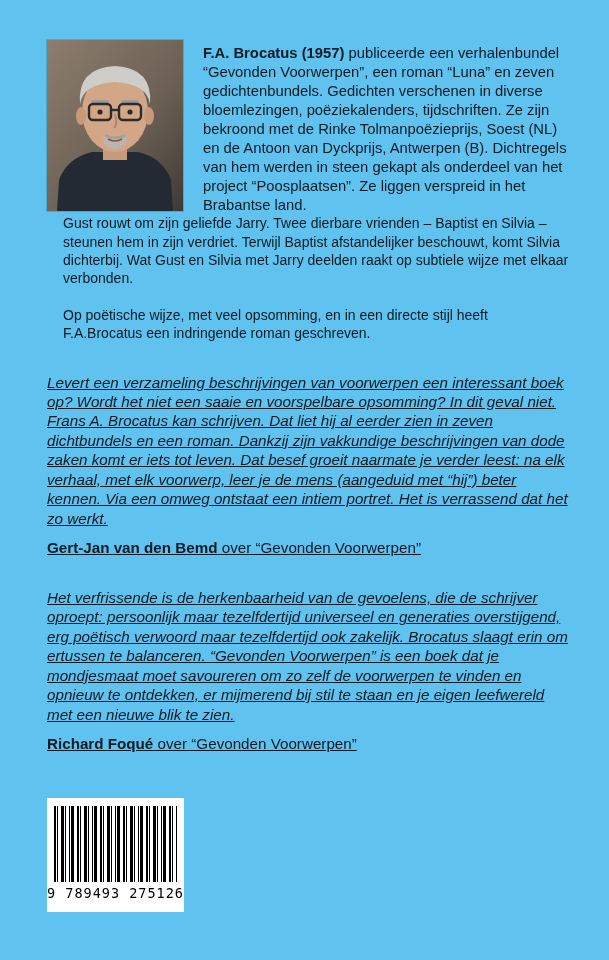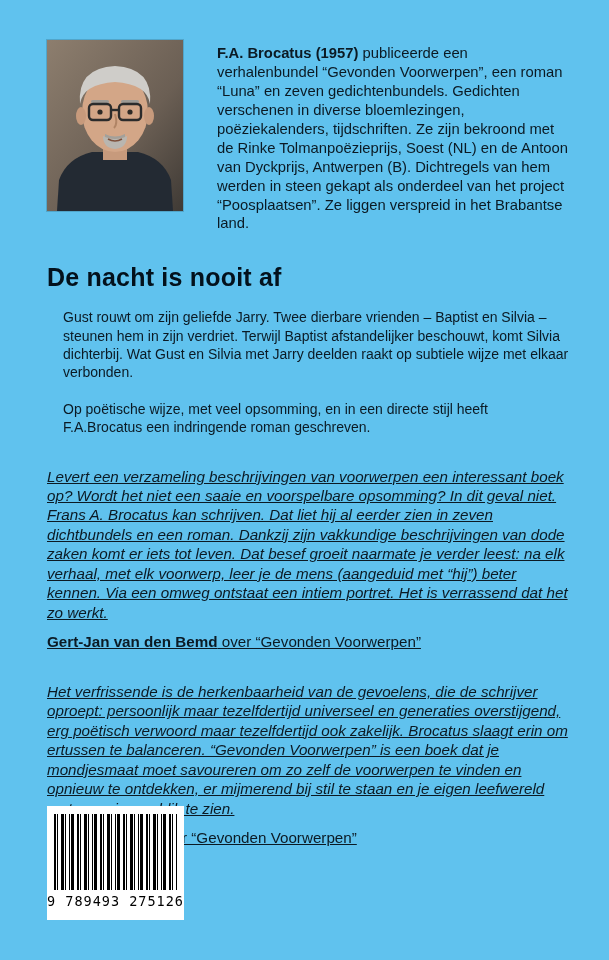--- a/index.html
+++ b/index.html
@@ -7,21 +7,21 @@
     position:relative;
     width:609px;height:960px;
     margin:0 auto;
     background:#60c2ee;
     color:#0b1a24;
     font-family:"Liberation Sans", sans-serif;
     overflow:hidden;
   }
   .top{
     display:flex;
-    gap:34px;
+    gap:20px;
     padding:40px 36px 0 47px;
     align-items:flex-start;
   }
   .photo-wrap{
     width:136px;height:171px;flex:none;
     box-shadow:0 0 0 1px rgba(0,0,0,.15);
     background:#6b5f54;
   }
   .photo-wrap svg{display:block;width:100%;height:100%;}
   .bio{
@@ -57,21 +57,21 @@
   p.attrib{
     margin:0 0 30px 0;
     font-size:15.2px;
     line-height:1.3;
     font-style:normal;
   }
   p.attrib strong{font-weight:bold;}
   
   .barcode-box{
     position:absolute;
-    left:47px;bottom:40px;
+    left:47px;bottom:48px;
     width:137px;height:114px;
     background:#ffffff;
     display:flex;flex-direction:column;
     align-items:center;justify-content:flex-start;
     padding:8px 7px 5px 7px;
     box-sizing:border-box;
   }
   .bars{
     width:100%;height:76px;
     background:
@@ -163,21 +163,20 @@
         <path d="M56 96 Q68 102 80 96 Q80 108 68 109 Q56 108 56 96 Z" fill="#b9b6b0"></path>
         <path d="M58 94 Q68 99 78 94 L78 97 Q68 101 58 97 Z" fill="#a3a09a"></path>
 
         <path d="M61 99 Q68 103 75 99" stroke="#7c4f3a" stroke-width="1.6" fill="none"></path>
       </svg>
     </div>
     <p class="bio"><strong>F.A. Brocatus (1957)</strong><span> publiceerde een verhalenbundel “Gevonden Voorwerpen”, een roman  “Luna” en zeven gedichtenbundels. Gedichten verschenen in diverse bloemlezingen, poëziekalenders, tijdschriften. Ze  zijn bekroond met de Rinke Tolmanpoëzieprijs, Soest (NL) en de Antoon van Dyckprijs, Antwerpen (B). Dichtregels van hem werden in steen gekapt als onderdeel van het project “Poosplaatsen”. Ze liggen verspreid in het Brabantse land.</span></p>
   </div>
 
   <div class="content">
-    <h1 class="book-title">De nacht is nooit af</h1>
 
     <p class="body-par">Gust rouwt om zijn geliefde Jarry. Twee dierbare vrienden – Baptist en Silvia – steunen hem in zijn verdriet. Terwijl Baptist afstandelijker beschouwt, komt Silvia dichterbij. Wat Gust en Silvia met Jarry deelden raakt op subtiele wijze met elkaar verbonden.</p>
     <p class="body-par second">Op poëtische wijze, met veel opsomming, en in een directe stijl heeft F.A.Brocatus een indringende roman geschreven.</p>
 
     <div class="reviews">
       <p class="quote">Levert een verzameling beschrijvingen van voorwerpen een interessant boek op? Wordt het niet een saaie en voorspelbare opsomming? In dit geval niet. Frans A. Brocatus kan schrijven. Dat liet hij al eerder zien in zeven dichtbundels en een roman. Dankzij zijn vakkundige beschrijvingen van dode zaken komt er iets tot leven. Dat besef groeit naarmate je verder leest: na elk verhaal, met elk voorwerp, leer je de mens (aangeduid met “hij”) beter kennen. Via een omweg ontstaat een intiem portret. Het is verrassend dat het zo werkt.</p>
       <p class="attrib"><strong>Gert-Jan van den Bemd</strong><span> over “Gevonden Voorwerpen”</span></p>
 
       <p class="quote">Het verfrissende is de herkenbaarheid van de gevoelens, die de schrijver oproept: persoonlijk maar tezelfdertijd universeel en generaties overstijgend, erg poëtisch verwoord maar tezelfdertijd ook zakelijk. Brocatus slaagt erin om ertussen te balanceren. “Gevonden Voorwerpen” is een boek dat je mondjesmaat moet savoureren om zo zelf de voorwerpen te vinden en opnieuw te ontdekken, er mijmerend bij stil te staan en je eigen leefwereld met een nieuwe blik te zien.</p>
       <p class="attrib"><strong>Richard Foqué</strong><span> over “Gevonden Voorwerpen”</span></p>

